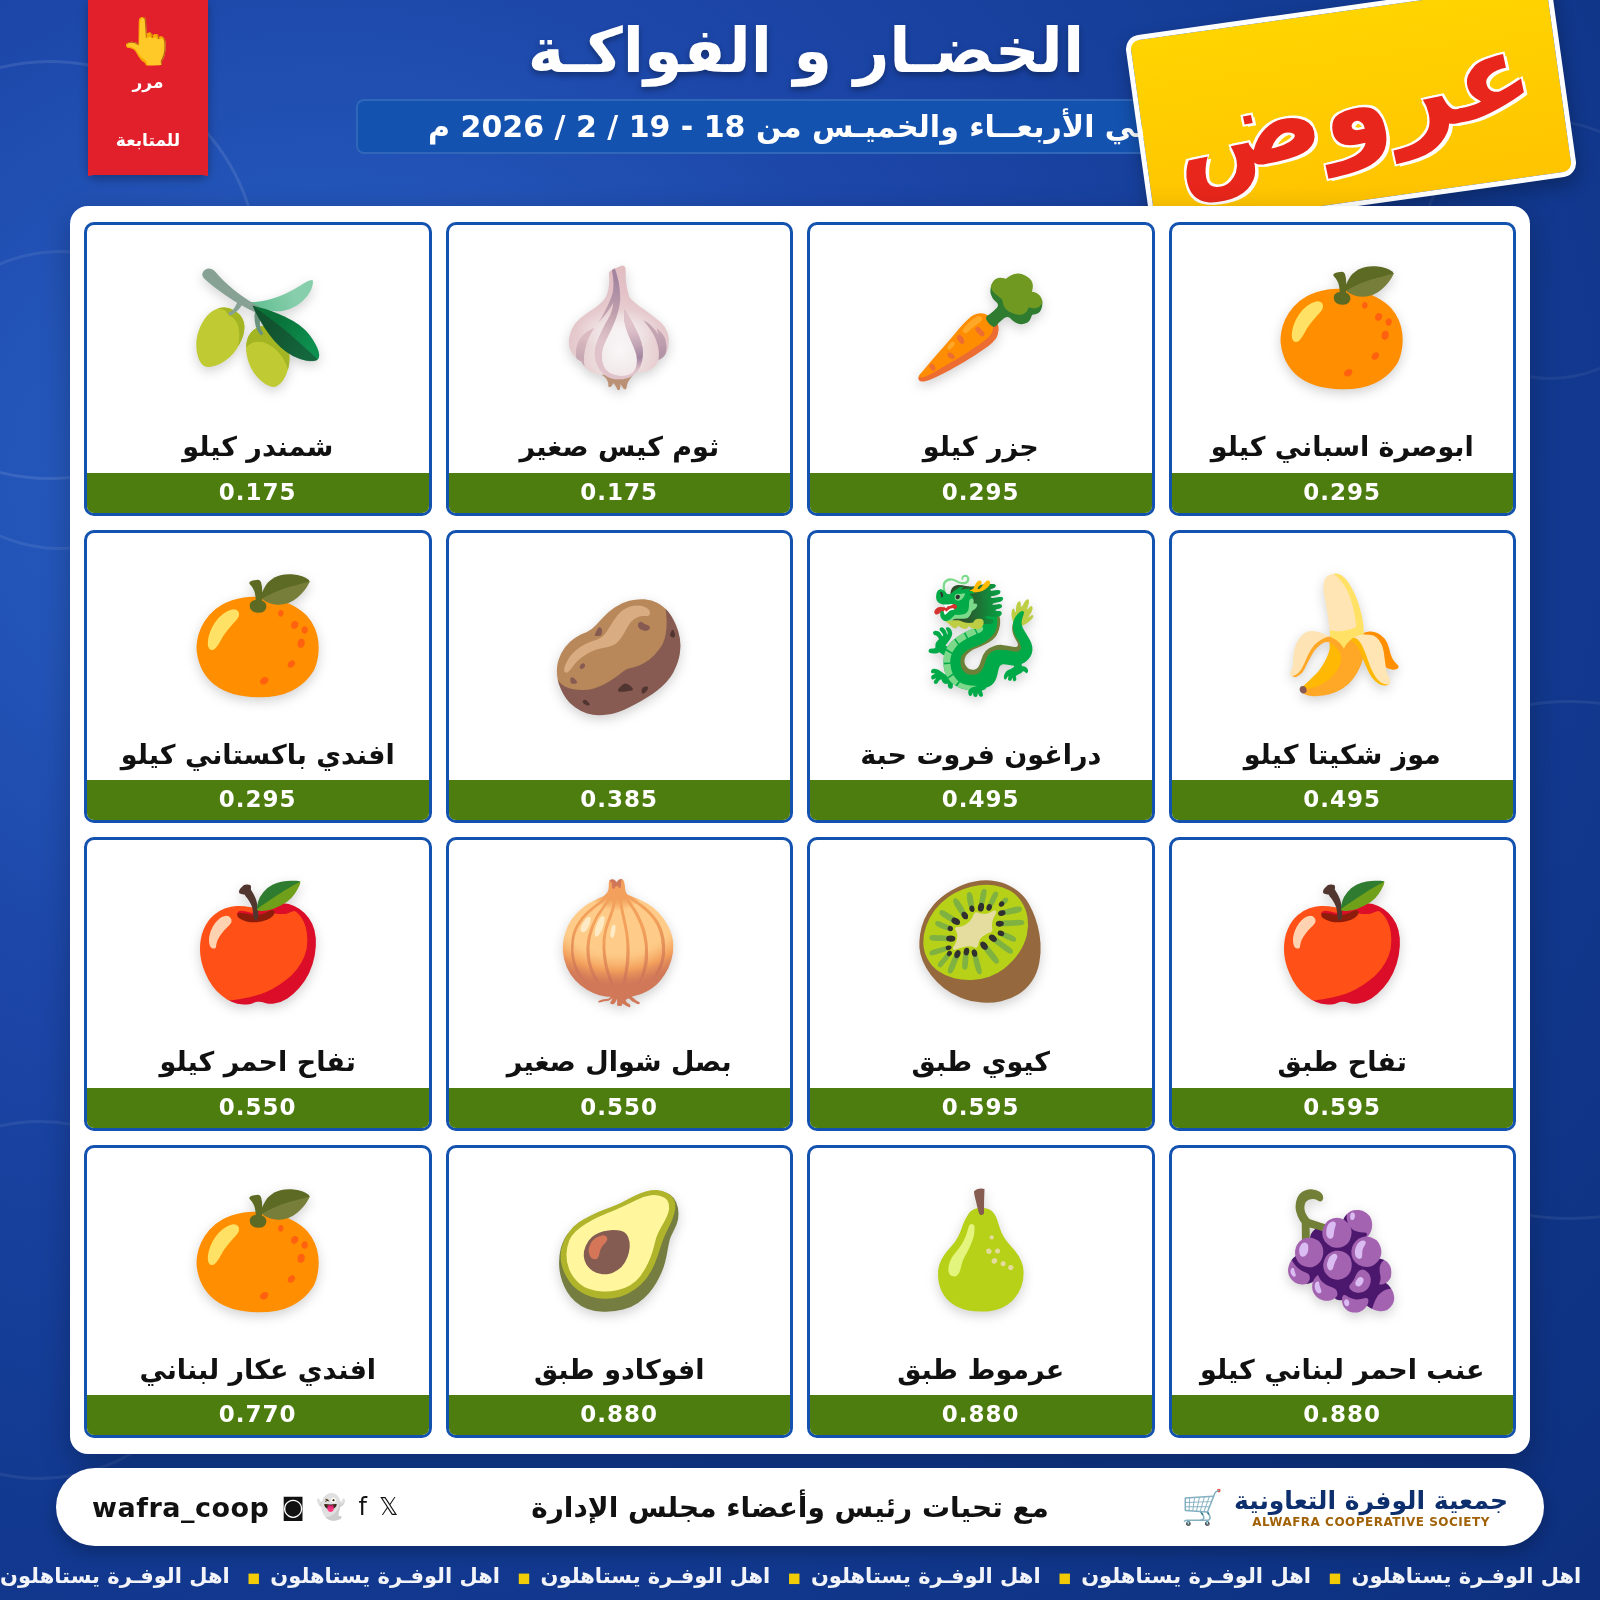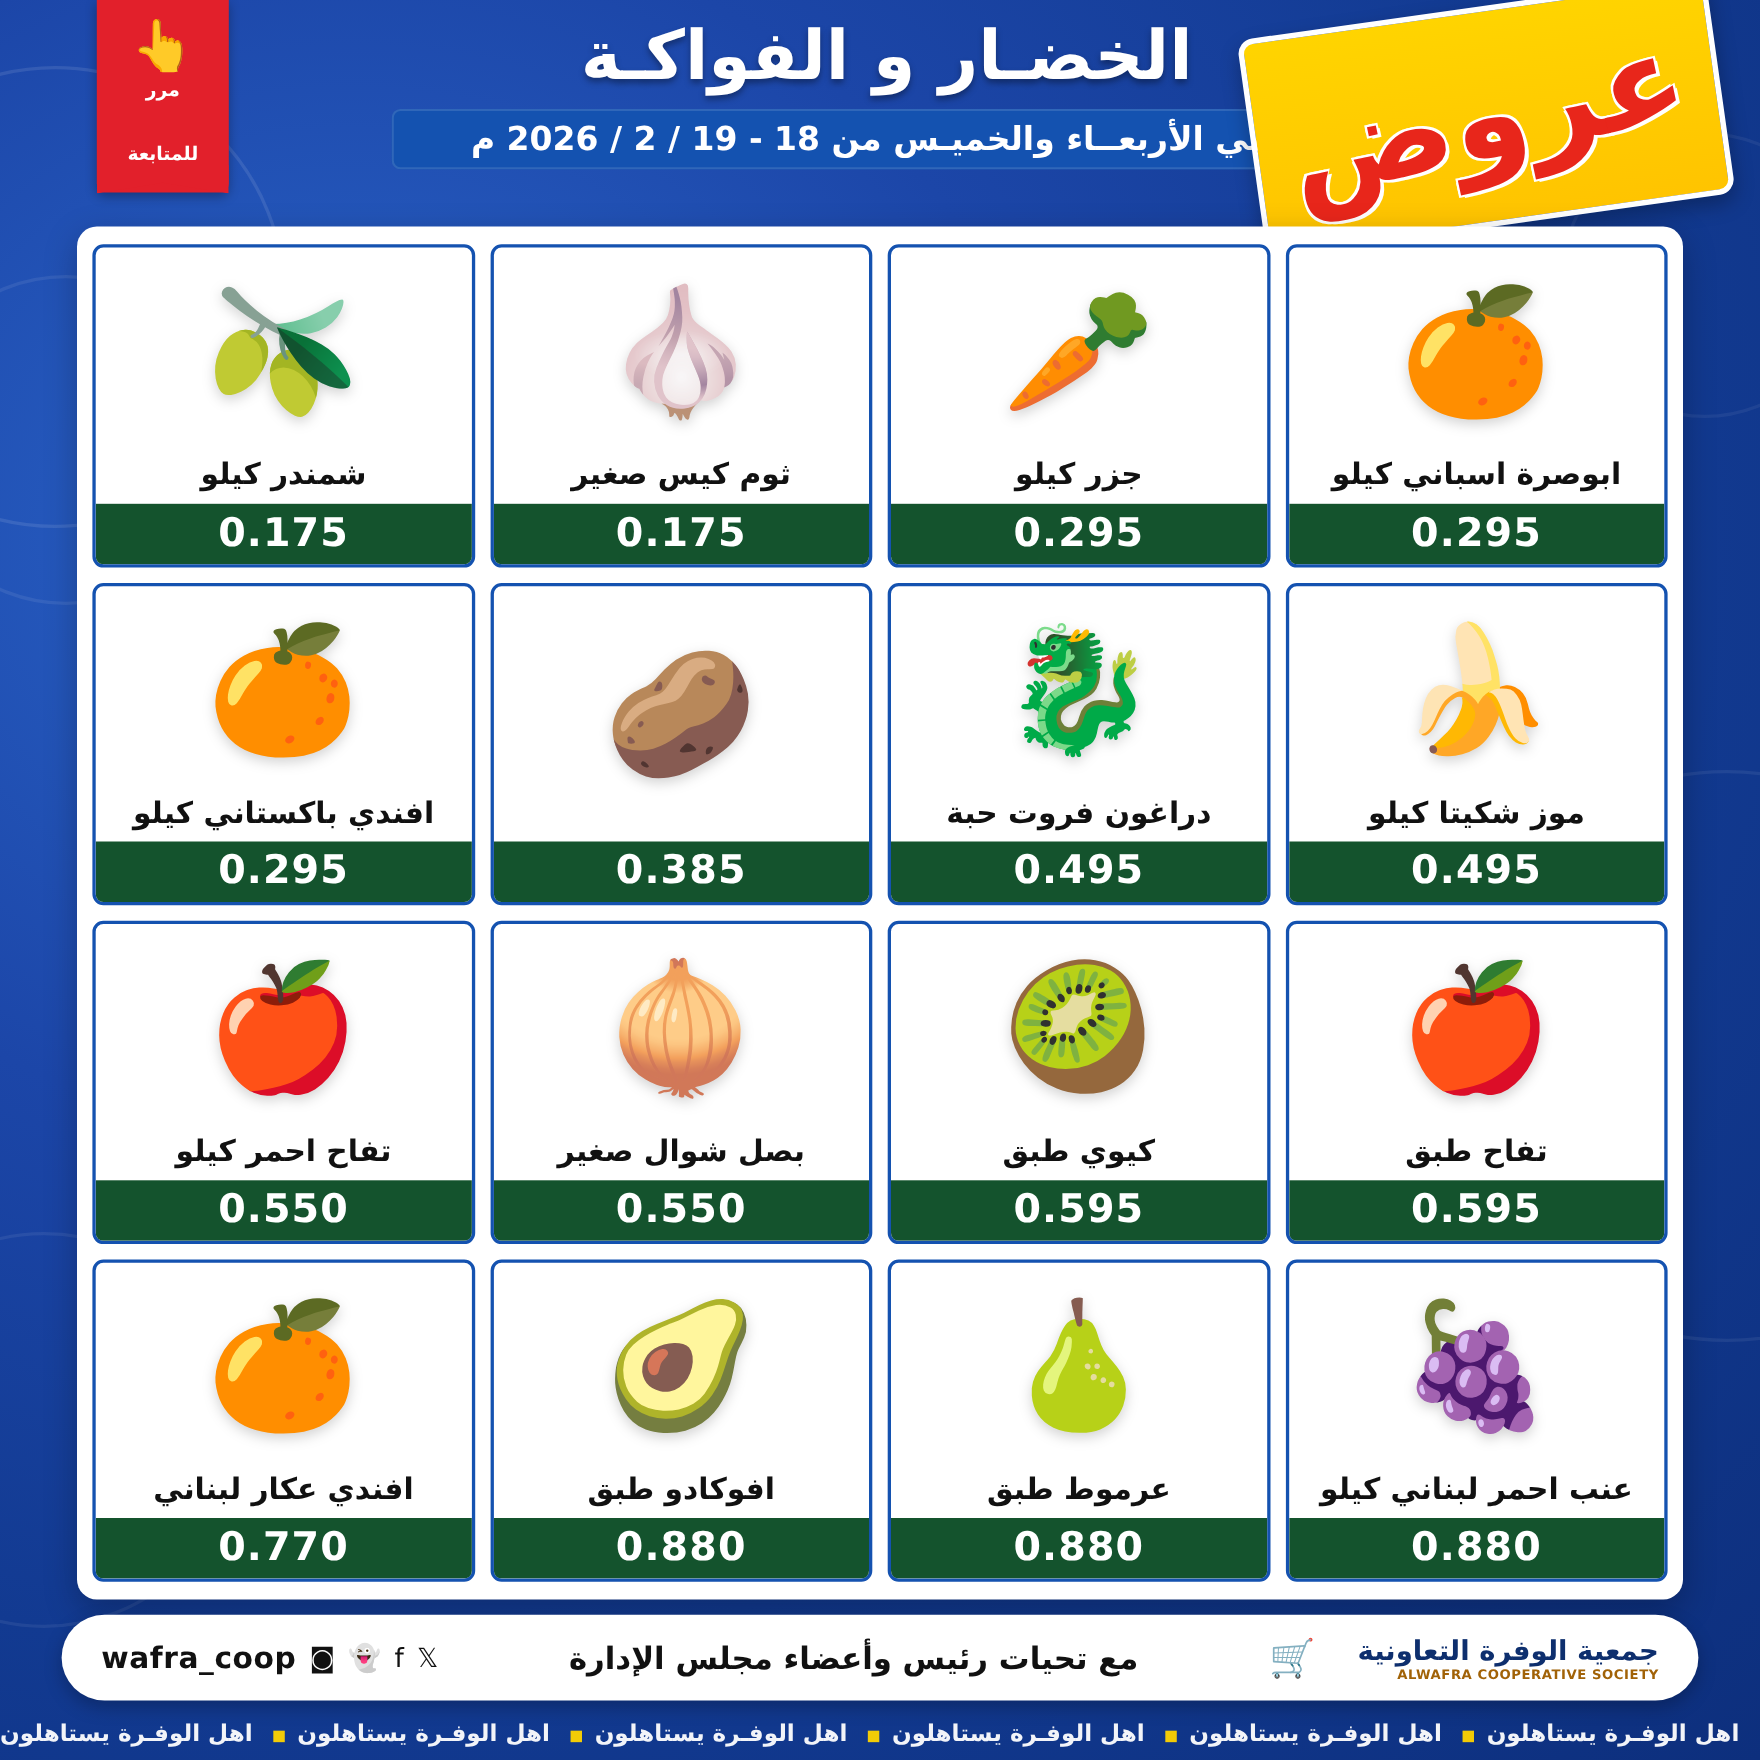--- a/index.html
+++ b/index.html
@@ -142,24 +142,24 @@
   .card-name {
     text-align: center;
     font-size: 27px;
     font-weight: bold;
     color: #111111;
     padding: 2px 6px 10px;
     direction: rtl;
     line-height: 1.15;
   }
   .card-price {
-    background: #14532d;
+    background: #4d7c0f;
     color: #ffffff;
     text-align: center;
-    font-size: 36px;
+    font-size: 23px;
     font-weight: bold;
     padding: 6px 0 8px;
     letter-spacing: 1px;
   }
 
   
   .footer {
     position: absolute;
     left: 56px; right: 56px; bottom: 54px;
     height: 78px;
@@ -168,21 +168,21 @@
     display: flex;
     align-items: center;
     justify-content: space-between;
     padding: 0 36px;
     box-shadow: 0 6px 16px rgba(0,0,0,0.25);
     direction: rtl;
   }
   .coop {
     display: flex; align-items: center; gap: 10px;
   }
-  .coop-text { direction: rtl; margin-left: 28px; }
+  .coop-text { text-align: center; direction: rtl; }
   .coop-ar { font-size: 25px; font-weight: bold; color: #0e2f6e; }
   .coop-en { font-size: 12px; font-weight: bold; color: #a16207; letter-spacing: 0.5px; }
   .cart-icon { font-size: 34px; color: #f3901d; }
   .greeting { font-size: 28px; font-weight: bold; color: #111; direction: rtl; }
   .social { display: flex; align-items: center; gap: 12px; direction: ltr; }
   .handle { font-size: 27px; font-weight: bold; color: #111; letter-spacing: 0.5px; }
   .sicon { font-size: 24px; color: #111; }
 
   .ticker {
     position: absolute;

